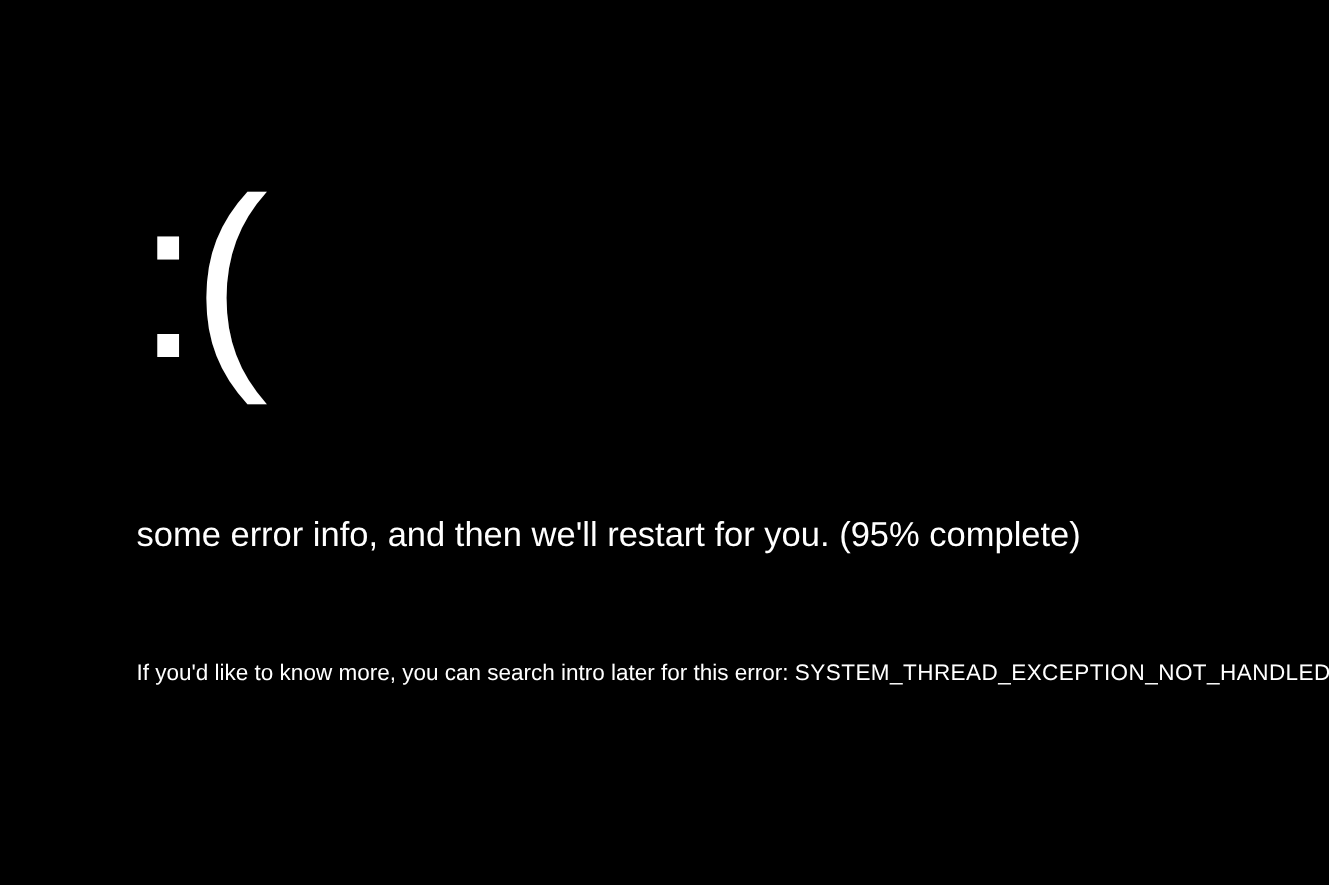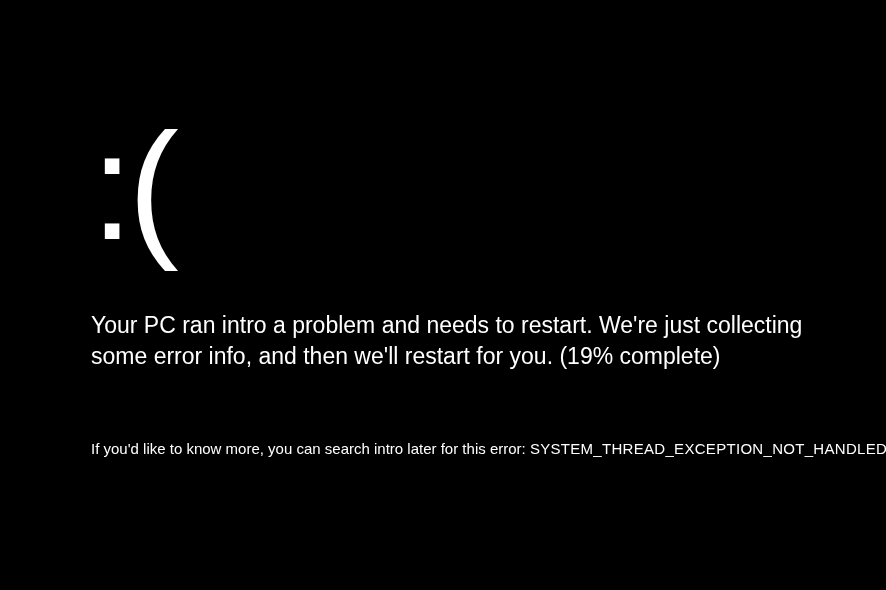--- a/index.html
+++ b/index.html
@@ -48,19 +48,19 @@
       font-weight: 300;
       letter-spacing: 0.3px;
     }
   </style>
 </head>
 <body>
 
 <div class="container">
   <div class="sad-face">:(</div>
   <div class="message">
-    <span>Your PC ran intro a problem and needs to restart. We're just collecting</span><br>
-    <span>some error info, and then we'll restart for you. (19% complete)</span>
+    <br>
+    <span>some error info, and then we'll restart for you. (95% complete)</span>
   </div>
   <div class="error-line">
     <span>If you'd like to know more, you can search intro later for this error: </span><span class="error-code">SYSTEM_THREAD_EXCEPTION_NOT_HANDLED</span>
   </div>
 </div>
 
 </body></html>

